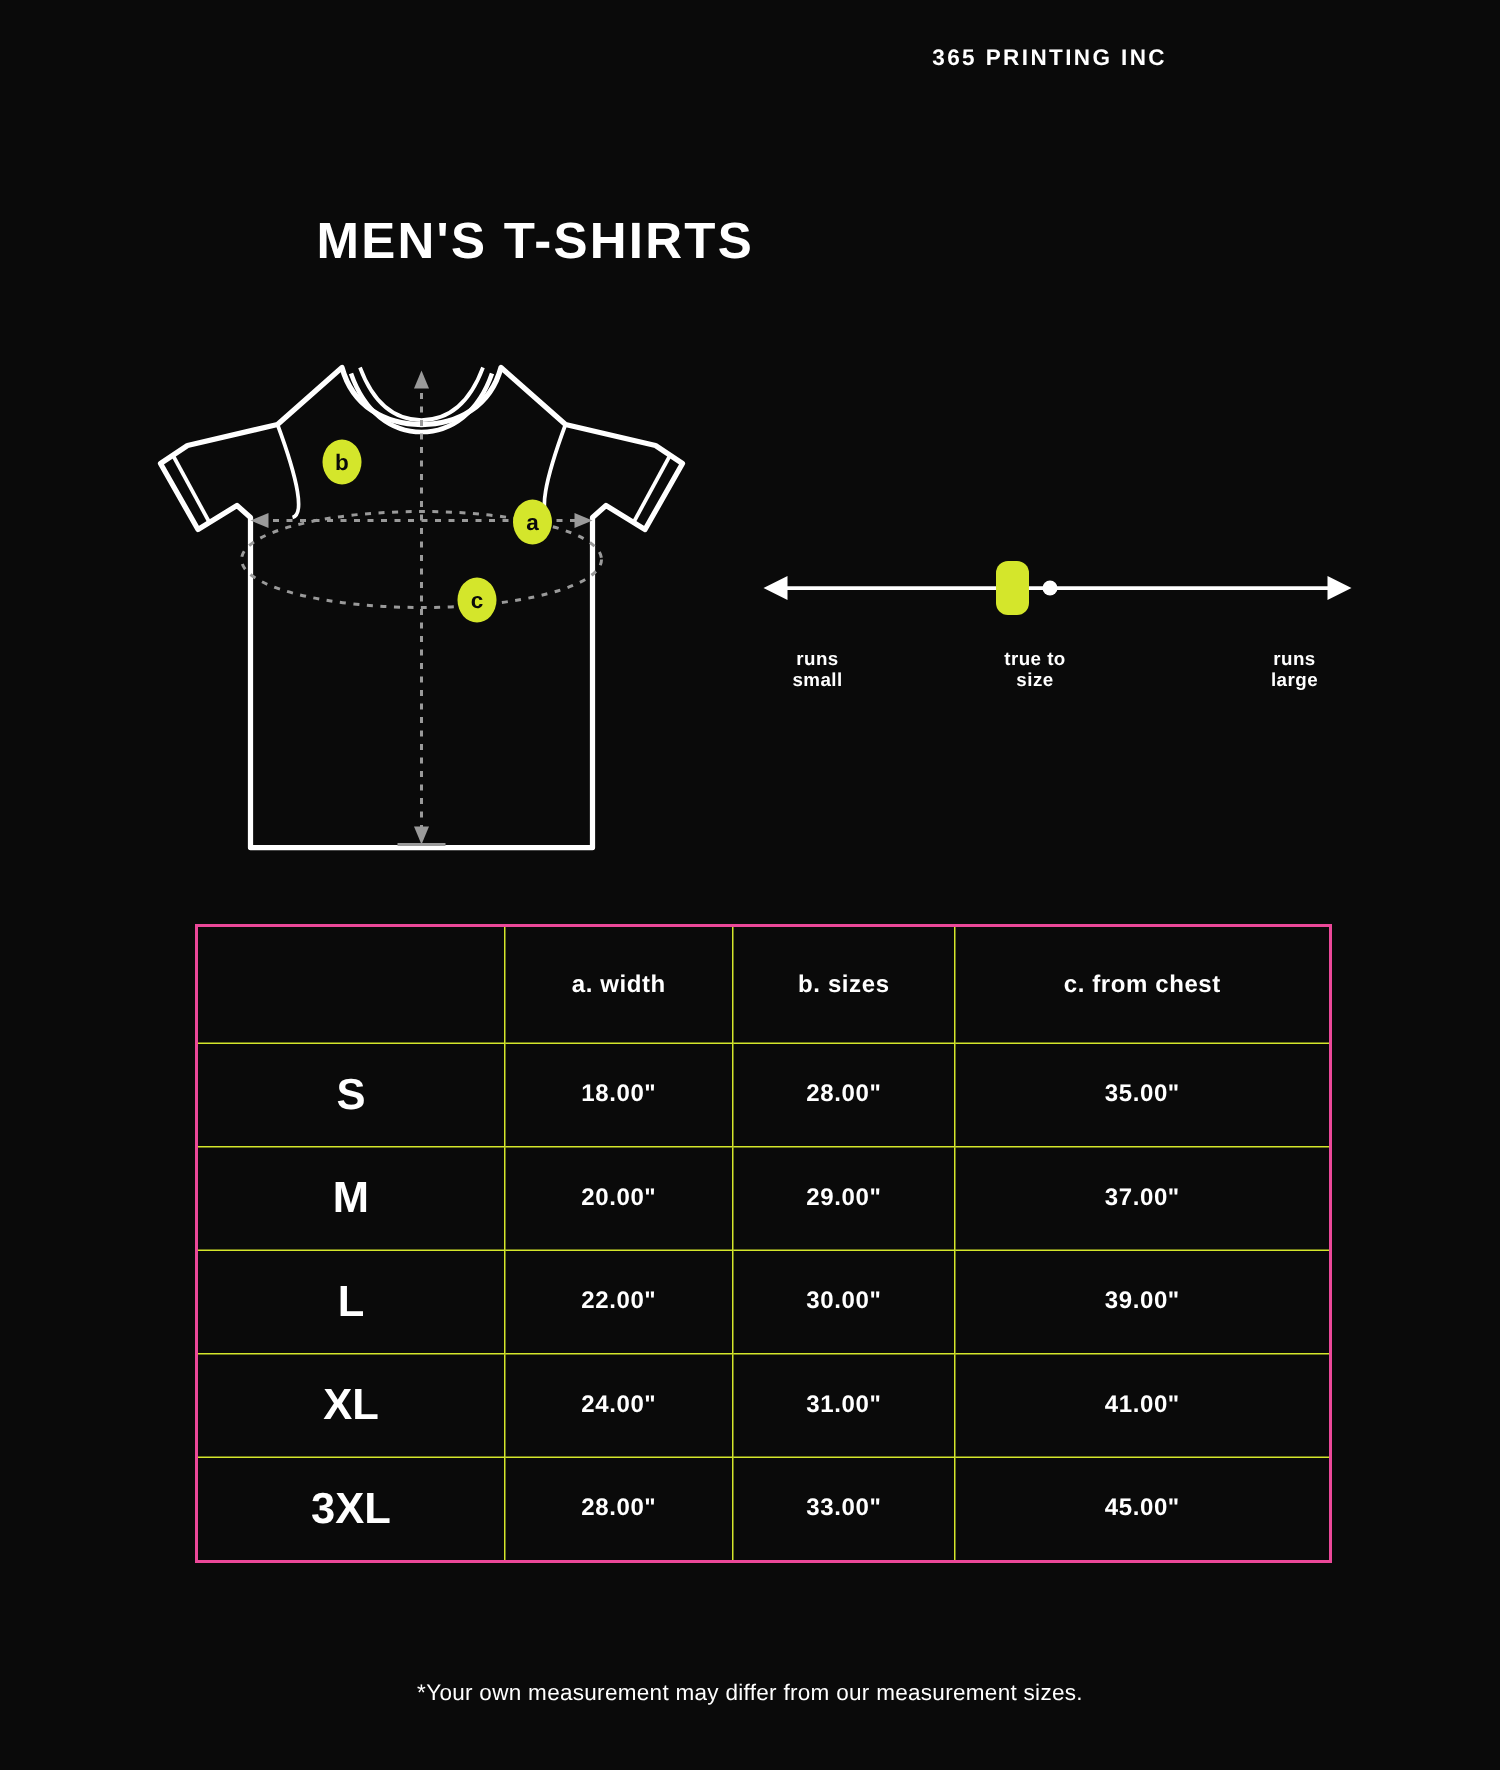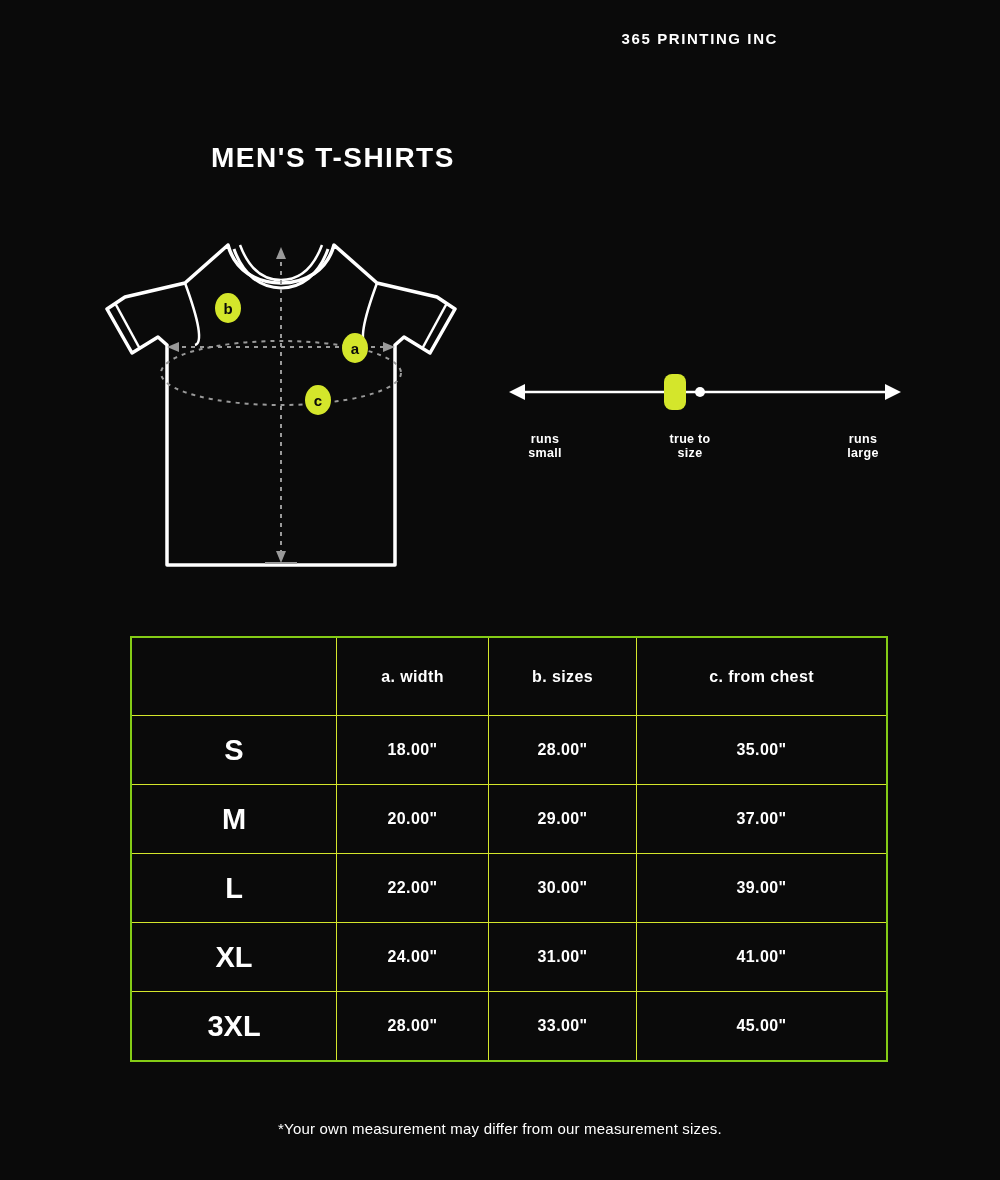--- a/index.html
+++ b/index.html
@@ -37,21 +37,21 @@
     font-size: 62px;
     font-weight: bold;
     letter-spacing: 1px;
     color: #d4e62b;
     line-height: 1;
   }
   .subtitle {
     position: absolute;
     top: 142px;
     left: 211px;
-    font-size: 28px;
+    font-size: 34px;
     font-weight: bold;
     letter-spacing: 1.5px;
     color: #ffffff;
   }
 
   
   .shirt-wrap {
     position: absolute;
     left: 95px;
     top: 225px;
@@ -94,24 +94,24 @@
     letter-spacing: .3px;
   }
   .lbl-small { left: 0px; top: 70px; width: 80px; }
   .lbl-true  { left: 140px; top: 70px; width: 90px; }
   .lbl-large { left: 318px; top: 70px; width: 80px; }
 
   
   .table {
     position: absolute;
     left: 130px;
-    top: 636px;
+    top: 616px;
     width: 758px;
     border-collapse: collapse;
-    border: 2px solid #84cc16;
+    border: 2px solid #ec4899;
   }
   .table td, .table th {
     border: 1px solid #d4e62b;
     text-align: center;
     color: #ffffff;
     font-weight: bold;
   }
   .table thead th {
     height: 75px;
     font-size: 16px;

